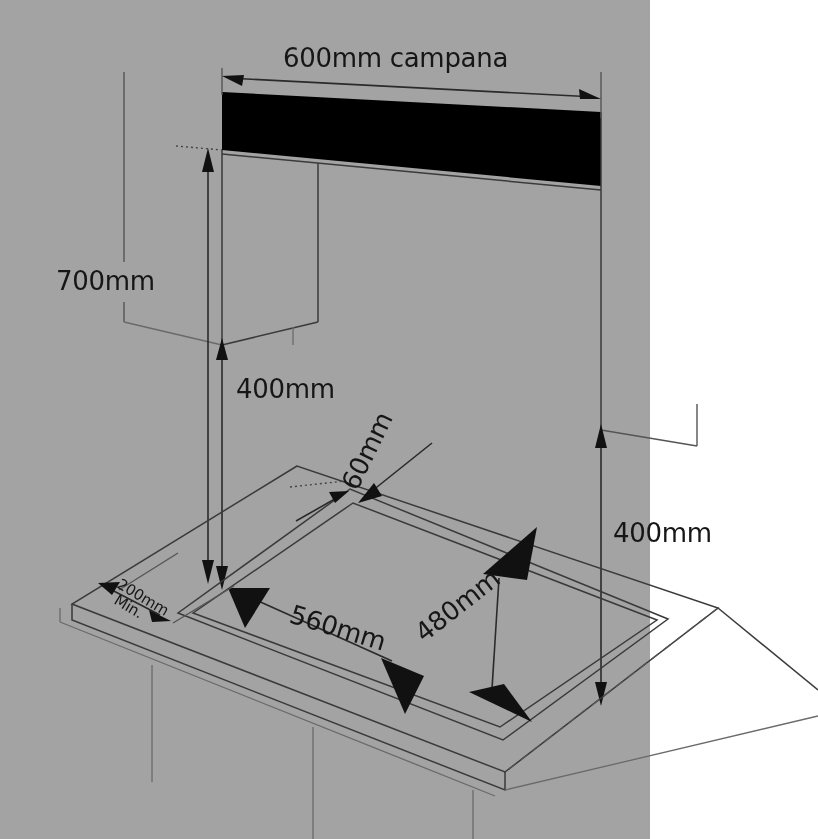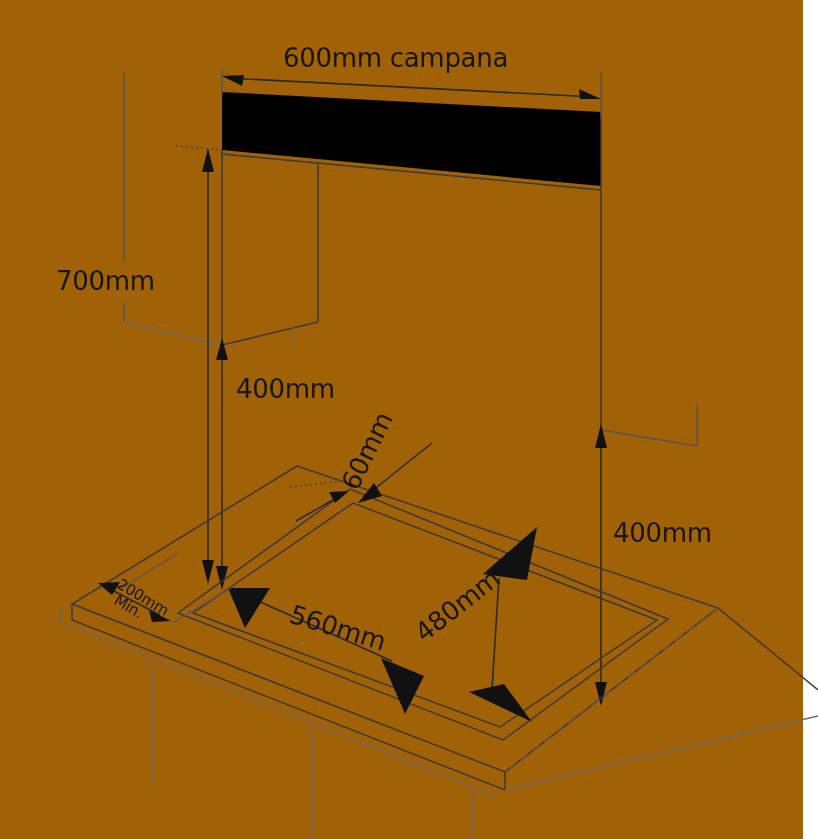--- a/index.html
+++ b/index.html
@@ -8,23 +8,23 @@
     background: #ffffff;
   }
   body {
     width: 818px;
     height: 839px;
     overflow: hidden;
     font-family: "DejaVu Sans", sans-serif;
   }
   #diagram-root {
     position: relative;
-    width: 803px;
+    width: 650px;
     height: 839px;
-    background: #a16207;
+    background: #a3a3a3;
   }
   svg.drawing {
     position: absolute;
     top: 0;
     left: 0;
     width: 818px;
     height: 839px;
     display: block;
   }
   .dim-label {

